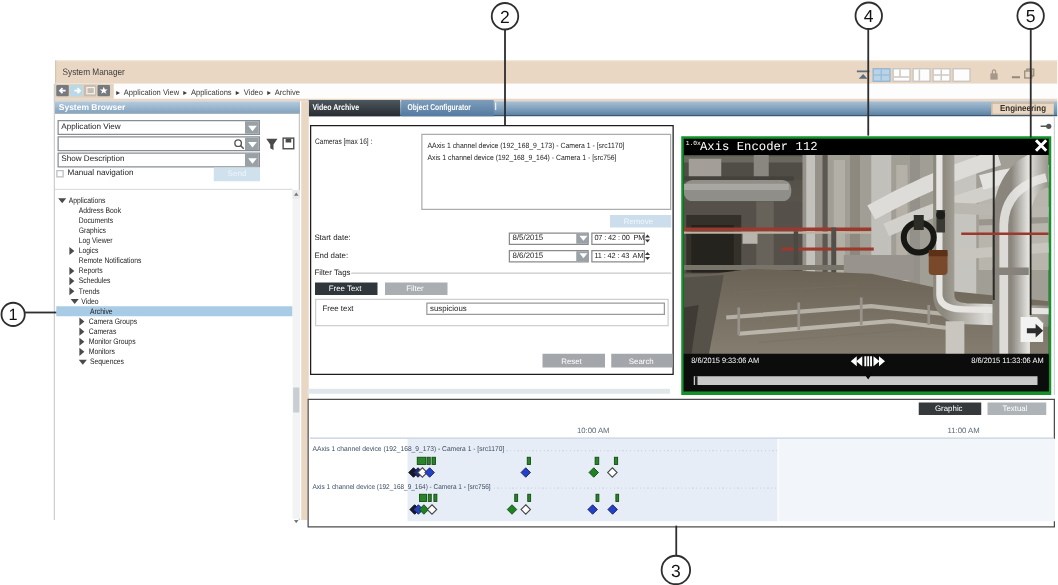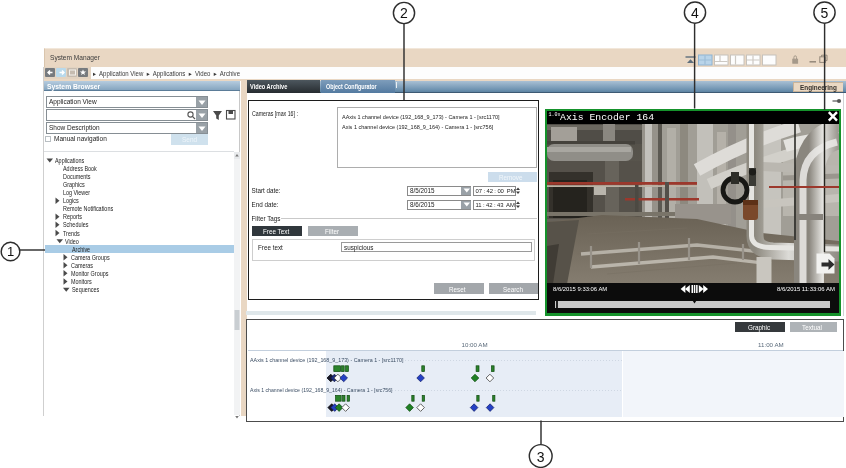--- a/index.html
+++ b/index.html
@@ -199,21 +199,21 @@
 <div class="abs txt" style="left:449px;top:285.5px;font-size:6.3px;color:#fff;">Reset</div>
 <div class="abs" style="left:489px;top:283px;width:49px;height:10.5px;background:#a3a7ab;"></div>
 <div class="abs txt" style="left:503px;top:285.5px;font-size:6.3px;color:#fff;">Search</div>
 
 <div class="abs" style="left:246px;top:311px;width:290px;height:4px;background:#dfe7ea;"></div>
 
 <div class="abs" id="vpanel" style="left:545px;top:108.5px;width:296px;height:207px;background:#15922b;"></div>
 <div class="abs" style="left:547.2px;top:110.7px;width:291.6px;height:202.6px;background:#000;"></div>
 
 <div class="abs txt" style="left:548.5px;top:112px;font-size:5px;color:#fff;font-family:'Liberation Mono',monospace;">1.0x</div>
-<div class="abs txt" style="left:560px;top:111.5px;font-size:9.8px;color:#fff;font-family:'Liberation Mono',monospace;">Axis Encoder 164</div>
+<div class="abs txt" style="left:560px;top:111.5px;font-size:9.8px;color:#fff;font-family:'Liberation Mono',monospace;">Axis Encoder 112</div>
 <svg class="abs" style="left:827px;top:110.8px;" width="12" height="11" viewBox="0 0 12 11">
   <path d="M1.8 1.2 L10 9.6 M10 1.2 L1.8 9.6" stroke="#fff" stroke-width="2.4"></path>
 </svg>
 
 <svg class="abs" style="left:547.2px;top:123.5px;" width="292" height="160" viewBox="0 0 292 160">
   <defs>
     <linearGradient id="bgv" x1="0" y1="0" x2="0" y2="1">
       <stop offset="0" stop-color="#524f48"></stop>
       <stop offset="1" stop-color="#6b655a"></stop>
     </linearGradient>

